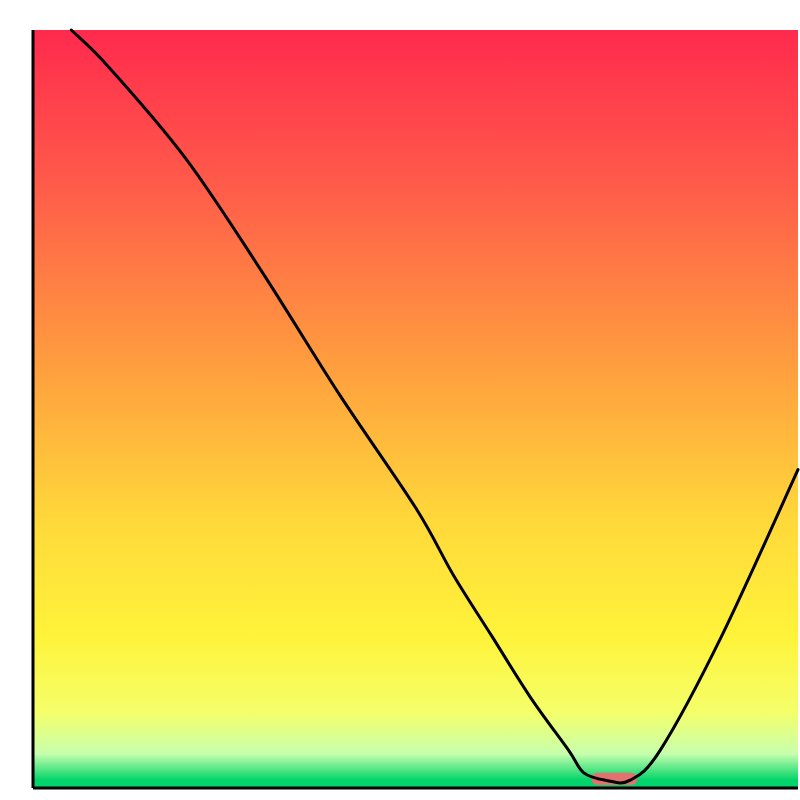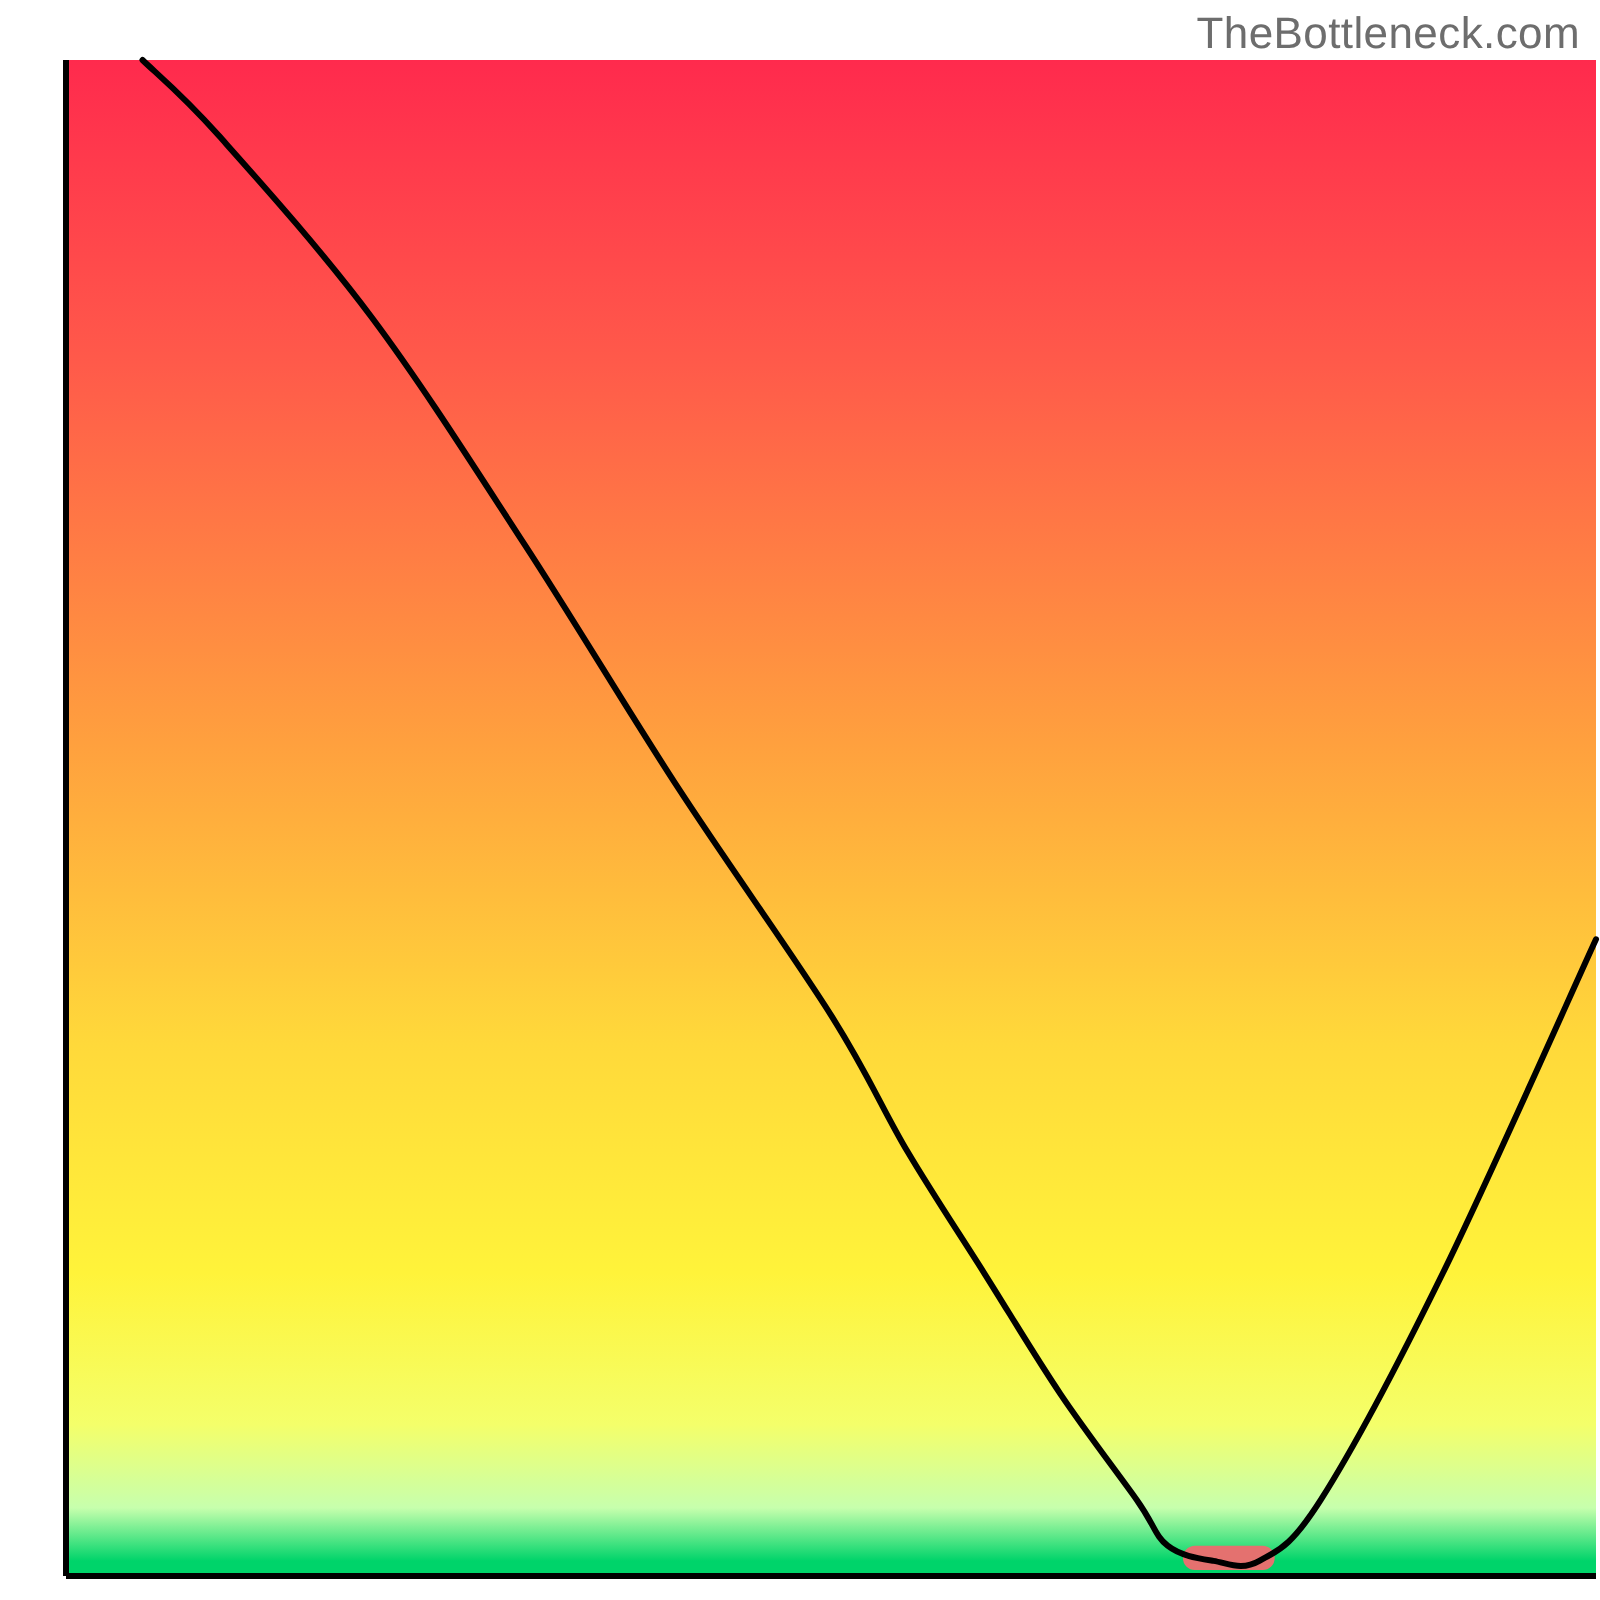--- a/index.html
+++ b/index.html
@@ -26,21 +26,20 @@
     z-index: 5;
   }
   svg {
     display: block;
   }
 </style>
 </head>
 <body>
 
 <div class="chart-container">
-  <div class="watermark">TheBottleneck.com</div>
   <svg id="chart-svg" width="800" height="800" viewBox="0 0 800 800">
     <defs>
       <linearGradient id="bg-grad" x1="0" y1="0" x2="0" y2="1">
           <stop offset="0%" stop-color="#ff2a4d"></stop>
           <stop offset="20%" stop-color="#ff5a4a"></stop>
           <stop offset="45%" stop-color="#ffa03e"></stop>
           <stop offset="65%" stop-color="#ffd93a"></stop>
           <stop offset="80%" stop-color="#fff33a"></stop>
           <stop offset="90%" stop-color="#f4ff6a"></stop>
           <stop offset="95.5%" stop-color="#c7ffad"></stop>

